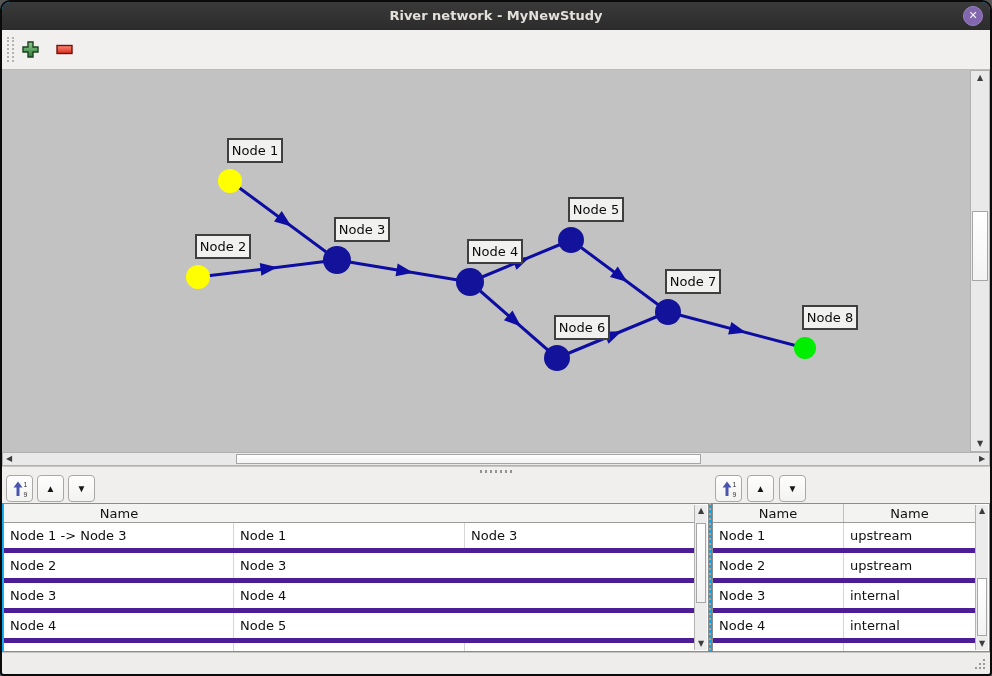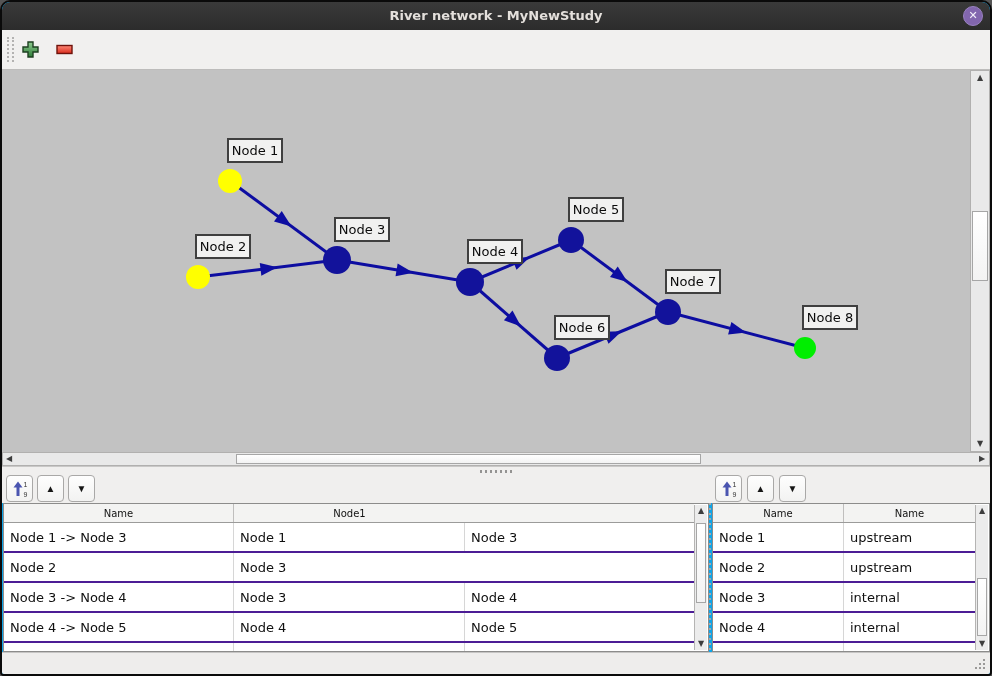--- a/index.html
+++ b/index.html
@@ -53,25 +53,25 @@
     border-radius:4px; background:linear-gradient(#fefefe,#f2f2f1); display:flex;
     align-items:center; justify-content:center; cursor:pointer; font-size:10px; color:#161616; }
   #l-sort{ left:4px; } #l-up{ left:35px; } #l-dn{ left:66px; }
   #r-sort{ left:713px; } #r-up{ left:745px; } #r-dn{ left:777px; }
 
   
   .dtable{ position:absolute; top:501px; height:149px; background:#fff; border:1px solid #8c8c8b; overflow:hidden; }
   #reaches-table{ left:1px; width:706px; }
   #nodes-table{ left:710px; width:278px; }
   .t-head,.t-body{ margin-right:14px; }
-  .t-row{ display:grid; border-bottom:2px solid #4c1d95; height:30px; background:#fff; }
+  .t-row{ display:grid; border-bottom:5px solid #4c1d95; height:30px; background:#fff; }
   #reaches-table .t-row{ grid-template-columns:230px 231px 1fr; }
   #nodes-table .t-row{ grid-template-columns:131px 1fr; }
   .t-head .t-row{ height:19px; background:#f3f3f2; border-bottom:1px solid #9b9b9a; }
-  .t-head .t-cell{ justify-content:center; border-right:1px solid #bfbebd; font-size:10px; color:#111; }
+  .t-head .t-cell{ justify-content:center; border-right:1px solid #bfbebd; font-size:13px; color:#111; }
   .t-cell{ display:flex; align-items:center; padding:0 6px; font-size:13px; color:#101010;
     border-right:1px solid #d6d6d6; overflow:hidden; white-space:nowrap; }
   .t-cell:last-child{ border-right:none; }
   .t-scroll{ position:absolute; right:1px; top:1px; bottom:1px; width:13px; background:#eceuec; }
   .t-scroll{ background:#ececec; border-left:1px solid #b5b4b3; }
   #reaches-table .sb-thumb{ left:1px; right:1px; top:18px; height:80px; }
   #nodes-table .sb-thumb{ left:1px; right:1px; top:73px; height:58px; }
   .t-scroll .a-up{ top:0; left:0; } .t-scroll .a-dn{ bottom:0; left:0; }
 
   .vsplitter{ position:absolute; left:706px; top:501px; width:4px; height:149px;
@@ -233,40 +233,37 @@
       </button>
     <button class="sm-btn" id="r-dn">
         <span>▼</span>
       </button>
   </div>
 
   <div class="dtable" id="reaches-table">
     <div class="t-head">
         <div class="t-row">
           <div class="t-cell">Name</div>
-          <div class="t-cell">Node1</div>
         </div>
       </div>
     <div class="t-body">
         <div class="t-row">
           <div class="t-cell">Node 1 -&gt; Node 3</div>
           <div class="t-cell">Node 1</div>
           <div class="t-cell">Node 3</div>
         </div>
         <div class="t-row">
           <div class="t-cell">Node 2</div>
           <div class="t-cell">Node 3</div>
         </div>
         <div class="t-row">
-          <div class="t-cell">Node 3 -&gt; Node 4</div>
           <div class="t-cell">Node 3</div>
           <div class="t-cell">Node 4</div>
         </div>
         <div class="t-row">
-          <div class="t-cell">Node 4 -&gt; Node 5</div>
           <div class="t-cell">Node 4</div>
           <div class="t-cell">Node 5</div>
         </div>
         <div class="t-row">
           <div class="t-cell"></div>
           <div class="t-cell"></div>
           <div class="t-cell"></div>
         </div>
       </div>
     <div class="t-scroll">

